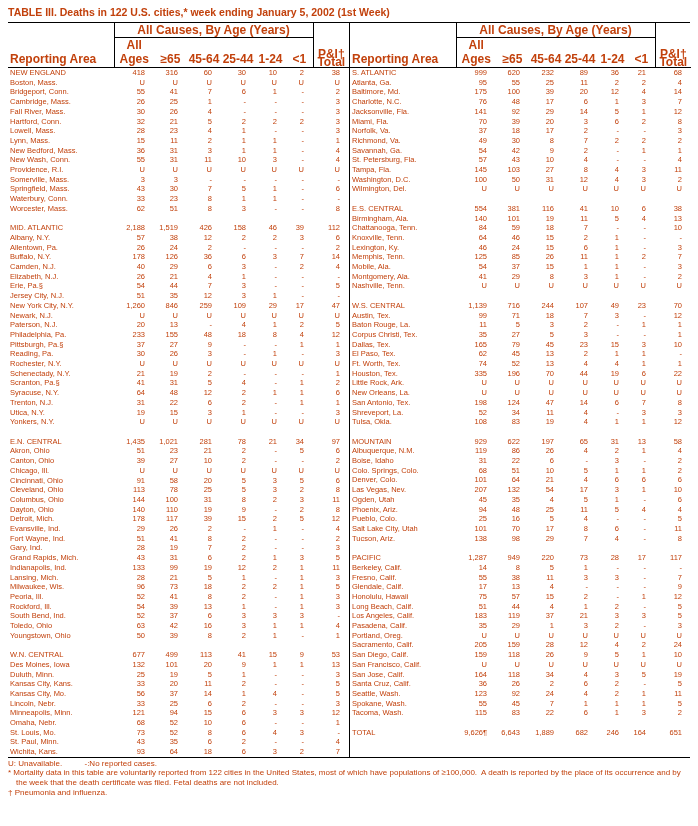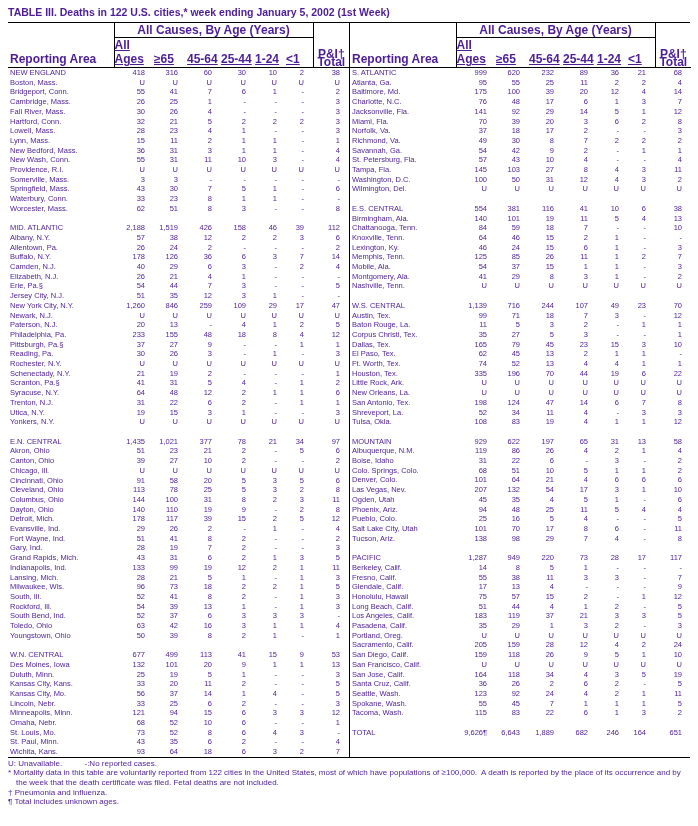--- a/index.html
+++ b/index.html
@@ -1,19 +1,19 @@
 <!DOCTYPE html>
 <html><head>
 <meta charset="utf-8">
 <style>
   * { box-sizing: border-box; }
   html, body { margin: 0; padding: 0; background: #fff; }
   .page {
     width: 698px; height: 826px;
-    background: #fff; color: #4c1d95;
+    background: #fff; color: #c2410c;
     font-family: "Liberation Sans", sans-serif;
     padding: 6px 8px 0 8px;
     overflow: hidden;
   }
   .title { font-size: 10.5px; font-weight: 700; margin: 0 0 4px 0; }
   .table-wrap {
     display: flex;
     border-top: 1px solid #000;
     border-bottom: 1px solid #000;
   }
@@ -28,21 +28,21 @@
     border-bottom: 1px solid #000;
   }
   .group-h { text-align: center; height: 12px; border-bottom: 1px solid #000; }
   .pi-h {
     text-align: center; vertical-align: bottom;
     padding-bottom: 1px;
     border-left: 1px solid #000;
     border-bottom: 1px solid #000;
   }
   .pi-h span { display: block; line-height: 8px; }
-  .h2 th { text-align: left; vertical-align: bottom; height: 20px; padding-bottom: 1px; border-bottom: 1px solid #000; text-decoration: underline; }
+  .h2 th { text-align: center; vertical-align: bottom; height: 20px; padding-bottom: 1px; border-bottom: 1px solid #000; }
   td { font-size: 7.5px; line-height: 9.7px; padding: 0; white-space: nowrap; overflow: hidden; }
   td.area { text-align: left; padding-left: 2px; }
   td.num  { text-align: right; padding-right: 9px; }
   tr.spacer td { height: 9.7px; }
   .footnotes { margin-top: 1px; font-size: 8px; line-height: 9.6px; width: 682px; }
   .fn { padding-left: 8px; text-indent: -8px; white-space: pre-wrap; }
 </style>
 </head>
 <body>
 
@@ -445,21 +445,21 @@
               <td class="num">U</td>
               <td class="num">U</td>
             </tr>
             <tr class="spacer">
               <td colspan="8"></td>
             </tr>
             <tr>
               <td class="area">E.N. CENTRAL</td>
               <td class="num">1,435</td>
               <td class="num">1,021</td>
-              <td class="num">377</td>
+              <td class="num">281</td>
               <td class="num">78</td>
               <td class="num">21</td>
               <td class="num">34</td>
               <td class="num">97</td>
             </tr>
             <tr>
               <td class="area">Akron, Ohio</td>
               <td class="num">51</td>
               <td class="num">23</td>
               <td class="num">21</td>
@@ -602,21 +602,21 @@
               <td class="area">Milwaukee, Wis.</td>
               <td class="num">96</td>
               <td class="num">73</td>
               <td class="num">18</td>
               <td class="num">2</td>
               <td class="num">2</td>
               <td class="num">1</td>
               <td class="num">5</td>
             </tr>
             <tr>
-              <td class="area">South, Ill.</td>
+              <td class="area">Peoria, Ill.</td>
               <td class="num">52</td>
               <td class="num">41</td>
               <td class="num">8</td>
               <td class="num">2</td>
               <td class="num">-</td>
               <td class="num">1</td>
               <td class="num">3</td>
             </tr>
             <tr>
               <td class="area">Rockford, Ill.</td>
@@ -1464,15 +1464,14 @@
           </tbody>
       </table>
     </div>
 
   </div>
 
   <div class="footnotes">
     <div class="fn">U: Unavailable.          -:No reported cases.</div>
     <div class="fn">* Mortality data in this table are voluntarily reported from 122 cities in the United States, most of which have populations of ≥100,000.  A death is reported by the place of its occurrence and by the week that the death certificate was filed. Fetal deaths are not included.</div>
     <div class="fn">† Pneumonia and influenza.</div>
-    <div class="fn">¶ Total includes unknown ages.</div>
   </div>
 </div>
 
 </body></html>

